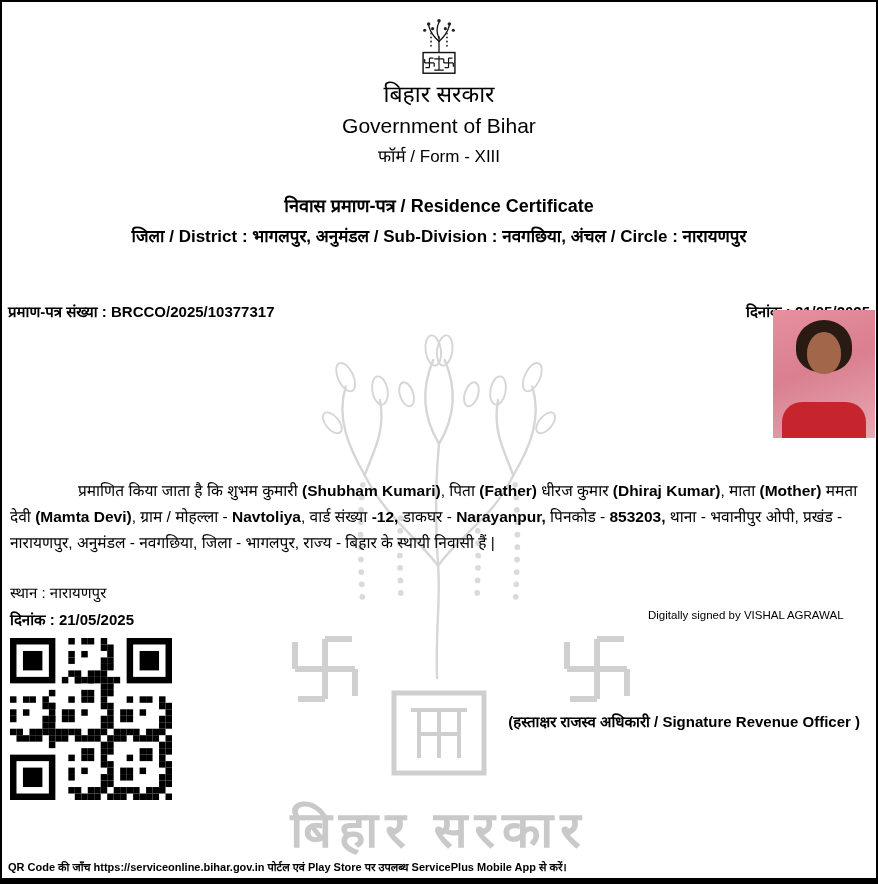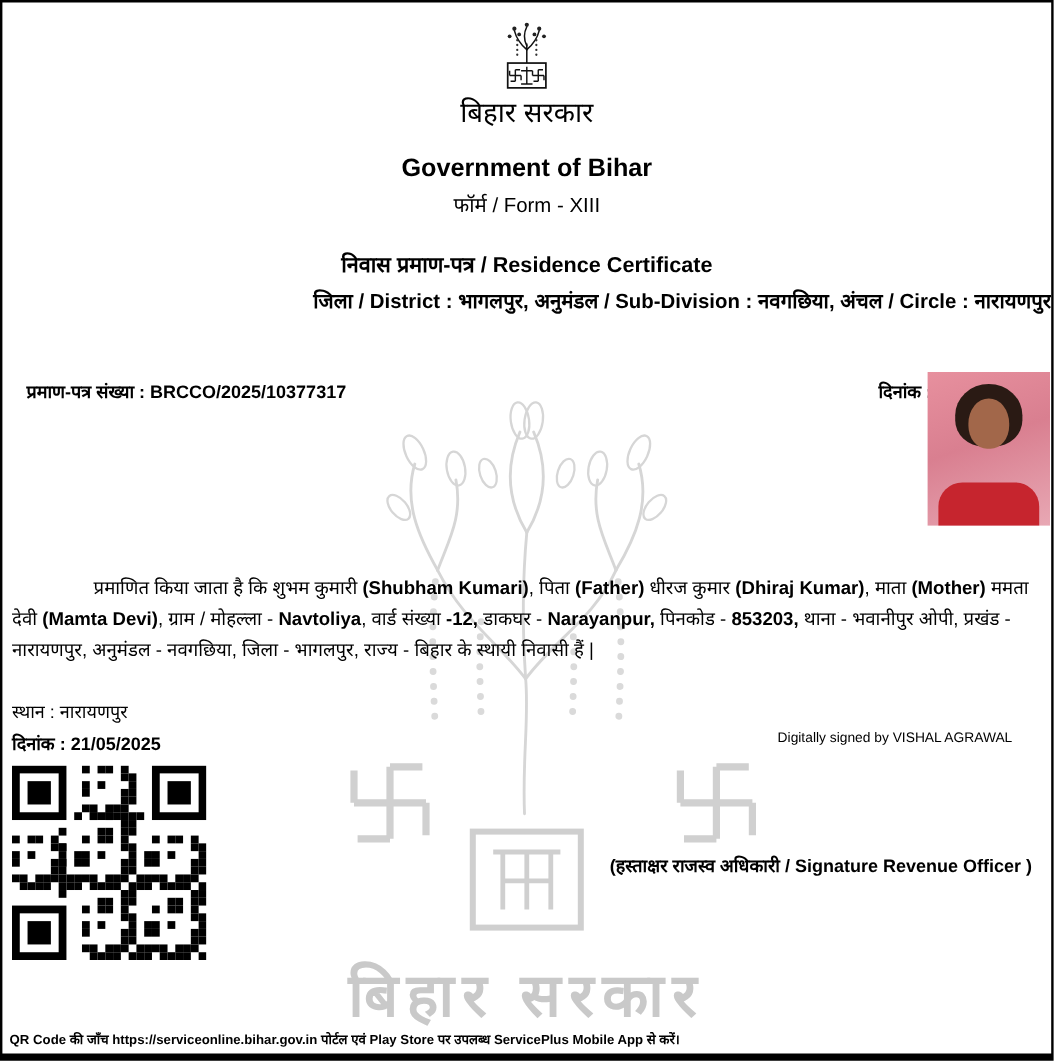--- a/index.html
+++ b/index.html
@@ -22,27 +22,27 @@
   .wm-text {
     position: absolute; top: 792px; left: 0; width: 100%;
     text-align: center; font-size: 50px; font-weight: bold;
     color: #c9c9c9; letter-spacing: 7px; white-space: nowrap;
   }
   
   .content { position: absolute; inset: 0; z-index: 1; }
   .hdr { text-align: center; }
   .emblem { display: block; margin: 6px auto 0; }
   .govt-hindi   { font-size: 23px; line-height: 27px; margin-top: 3px; }
-  .govt-english { font-size: 21px; font-weight: bold; margin-top: 21px; }
+  .govt-english { font-size: 21px; font-weight: normal; margin-top: 6px; }
   .form-line    { font-size: 17px; font-weight: normal; margin-top: 6px; }
   .cert-title   { font-size: 18px; font-weight: bold; margin-top: 26px; text-align: center; }
-  .district-line{ font-size: 17px; font-weight: bold; margin-top: 7px; text-align: right; }
+  .district-line{ font-size: 17px; font-weight: bold; margin-top: 7px; }
   .meta-row {
     display: flex; justify-content: space-between;
-    margin-top: 54px; padding: 0 20px;
+    margin-top: 54px; padding: 0 6px;
     font-size: 15px; font-weight: bold;
   }
   .photo {
     position: absolute; top: 308px; right: 1px;
     width: 102px; height: 128px; overflow: hidden;
     background: linear-gradient(160deg, #e7909e 0%, #d97f90 45%, #e8a8b4 100%);
   }
   .ph-hair { position: absolute; left: 23px; top: 10px; width: 56px; height: 52px; background: #2a1a14; border-radius: 50% 50% 42% 42%; }
   .ph-face { position: absolute; left: 34px; top: 22px; width: 34px; height: 42px; background: #a2674a; border-radius: 50% 50% 46% 46%; }
   .ph-body { position: absolute; left: 9px; bottom: -8px; width: 84px; height: 44px; background: #c6252e; border-radius: 20px 20px 0 0; }

